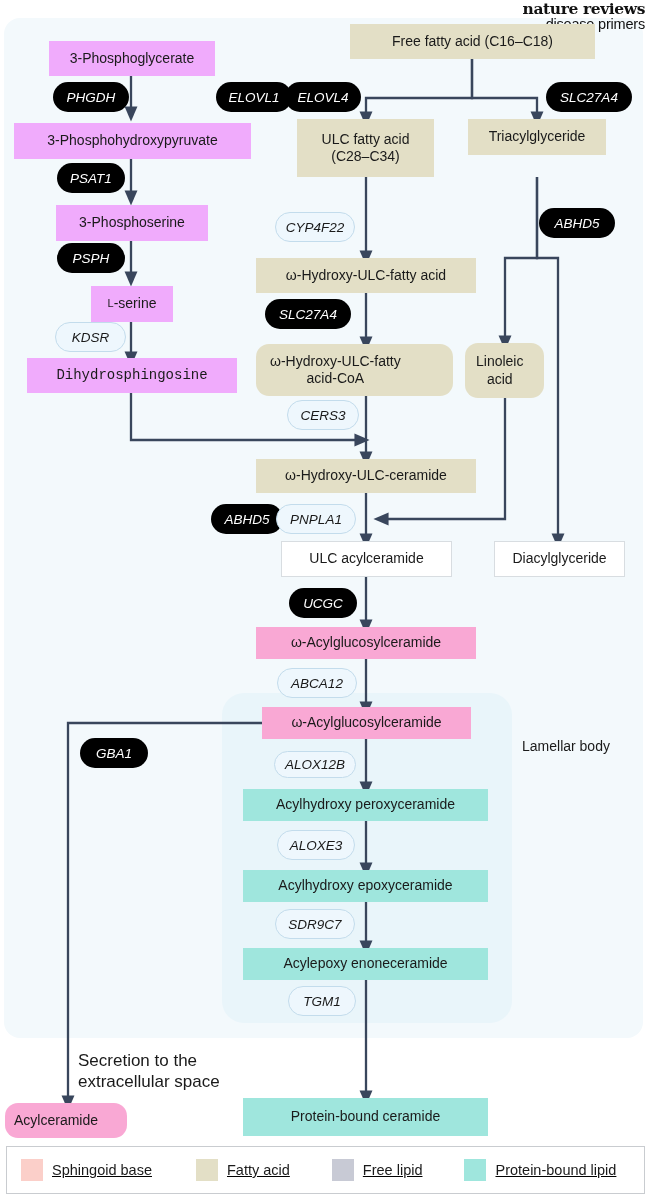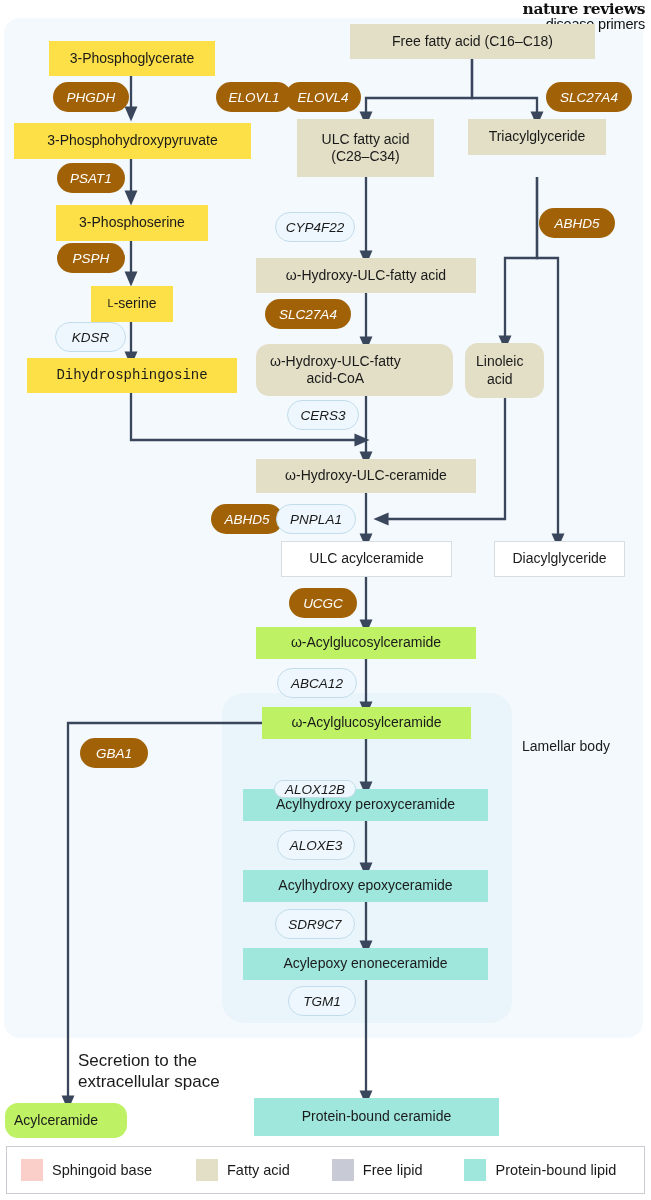--- a/index.html
+++ b/index.html
@@ -14,50 +14,50 @@
   .logo{position:absolute;right:6px;top:1px;text-align:right;line-height:1.05;}
   .logo .l1{font-family:"DejaVu Serif","Liberation Serif",serif;font-weight:bold;
             font-size:15.5px;color:#111;letter-spacing:-.4px;display:block;}
   .logo .l2{font-size:14.5px;color:#111;display:block;letter-spacing:-.2px;}
 
   
   .box{position:absolute;box-sizing:border-box;display:flex;align-items:center;
        justify-content:center;text-align:center;font-size:14px;color:#1a1a1a;
        line-height:1.22;padding:2px 4px;}
   .box.left-al{justify-content:flex-start;text-align:center;border-radius:13px;}
-  .pink{background:#fde047;}
+  .pink{background:#f0abfc;}
   .khaki{background:#e3dfc6;}
-  .grey{background:#bef264;}
+  .grey{background:#f9a8d4;}
   .teal{background:#9fe6dd;}
   .white{background:#ffffff;border:1px solid #d8dde1;}
 
   
   .pill{position:absolute;box-sizing:border-box;display:flex;align-items:center;
         justify-content:center;border-radius:999px;font-style:italic;font-size:13.5px;
         white-space:nowrap;}
-  .pill.red{background:#a16207;color:#ffffff;}
+  .pill.red{background:#000000;color:#ffffff;}
   .pill.blue{background:#eef7fd;color:#1a1a1a;border:1px solid #c3dcec;}
 
   
   .lamellar{position:absolute;left:222px;top:693px;width:290px;height:330px;
             background:#e9f5fa;border-radius:22px;}
   .lamellar-label{position:absolute;left:522px;top:738px;width:90px;font-size:14px;
                   color:#1a1a1a;line-height:1.25;}
 
   
   .ftext{position:absolute;font-size:17px;color:#1a1a1a;line-height:1.25;}
 
   
   svg.wires{position:absolute;left:0;top:0;width:651px;height:1200px;pointer-events:none;}
 
   
   .legend{position:absolute;left:6px;top:1146px;width:639px;height:48px;
           box-sizing:border-box;background:#ffffff;border:1px solid #c9ccd0;
           display:flex;align-items:center;}
-  .leg-item{display:flex;align-items:center;margin-left:14px;}
+  .leg-item{display:flex;align-items:center;margin-left:14px;text-decoration:underline;}
   .leg-sw{width:22px;height:22px;margin-right:9px;flex:0 0 auto;}
   .leg-tx{font-size:14.5px;color:#1a1a1a;white-space:nowrap;}
 </style>
 </head>
 <body>
 
 <div id="root">
 
   <div class="panel"></div>
 
@@ -129,21 +129,21 @@
   <div class="box white" style="left:494px;top:541px;width:131px;height:36px;">Diacylglyceride</div>
 
   <div class="box grey" style="left:256px;top:627px;width:220px;height:32px;">ω-Acylglucosylceramide</div>
   <div class="box grey" style="left:262px;top:707px;width:209px;height:32px;">ω-Acylglucosylceramide</div>
 
   <div class="box teal" style="left:243px;top:870px;width:245px;height:32px;">Acylhydroxy epoxyceramide</div>
   <div class="box teal" style="left:243px;top:789px;width:245px;height:32px;">Acylhydroxy peroxyceramide</div>
   <div class="box teal" style="left:243px;top:948px;width:245px;height:32px;">Acylepoxy enoneceramide</div>
 
   <div class="box grey left-al" style="left:5px;top:1103px;width:122px;height:35px;padding-left:9px;">Acylceramide</div>
-  <div class="box teal" style="left:254px;top:1098px;width:245px;height:38px;">Protein-bound ceramide</div>
+  <div class="box teal" style="left:243px;top:1098px;width:245px;height:38px;">Protein-bound ceramide</div>
 
   <div class="pill red" style="left:53px;top:82px;width:76px;height:30px;">PHGDH</div>
   <div class="pill red" style="left:57px;top:163px;width:68px;height:30px;">PSAT1</div>
   <div class="pill red" style="left:57px;top:243px;width:68px;height:30px;">PSPH</div>
   <div class="pill blue" style="left:55px;top:322px;width:71px;height:30px;">KDSR</div>
 
   <div class="pill red" style="left:216px;top:82px;width:76px;height:30px;">ELOVL1</div>
   <div class="pill red" style="left:285px;top:82px;width:76px;height:30px;">ELOVL4</div>
   <div class="pill red" style="left:546px;top:82px;width:86px;height:30px;">SLC27A4</div>
 
@@ -152,21 +152,21 @@
   <div class="pill red" style="left:539px;top:208px;width:76px;height:30px;">ABHD5</div>
   <div class="pill blue" style="left:287px;top:400px;width:72px;height:30px;">CERS3</div>
 
   <div class="pill red" style="left:211px;top:504px;width:72px;height:30px;">ABHD5</div>
   <div class="pill blue" style="left:276px;top:504px;width:80px;height:30px;">PNPLA1</div>
 
   <div class="pill red" style="left:289px;top:588px;width:68px;height:30px;">UCGC</div>
   <div class="pill blue" style="left:277px;top:668px;width:80px;height:30px;">ABCA12</div>
   <div class="pill red" style="left:80px;top:738px;width:68px;height:30px;">GBA1</div>
 
-  <div class="pill blue" style="left:274px;top:751px;width:82px;height:18px;margin-top:29px;">ALOX12B</div>
+  <div class="pill blue" style="left:274px;top:751px;width:82px;height:27px;">ALOX12B</div>
   <div class="pill blue" style="left:277px;top:830px;width:78px;height:30px;">ALOXE3</div>
   <div class="pill blue" style="left:275px;top:909px;width:80px;height:30px;">SDR9C7</div>
   <div class="pill blue" style="left:288px;top:986px;width:68px;height:30px;">TGM1</div>
 
   <div class="ftext" style="left:78px;top:1050px;width:165px;white-space:pre;">Secretion to the
 extracellular space</div>
 
   <div class="legend">
     <div class="leg-item" style="margin-left:14px;">
       <span class="leg-sw" style="background:#fbcfc9;"></span>

